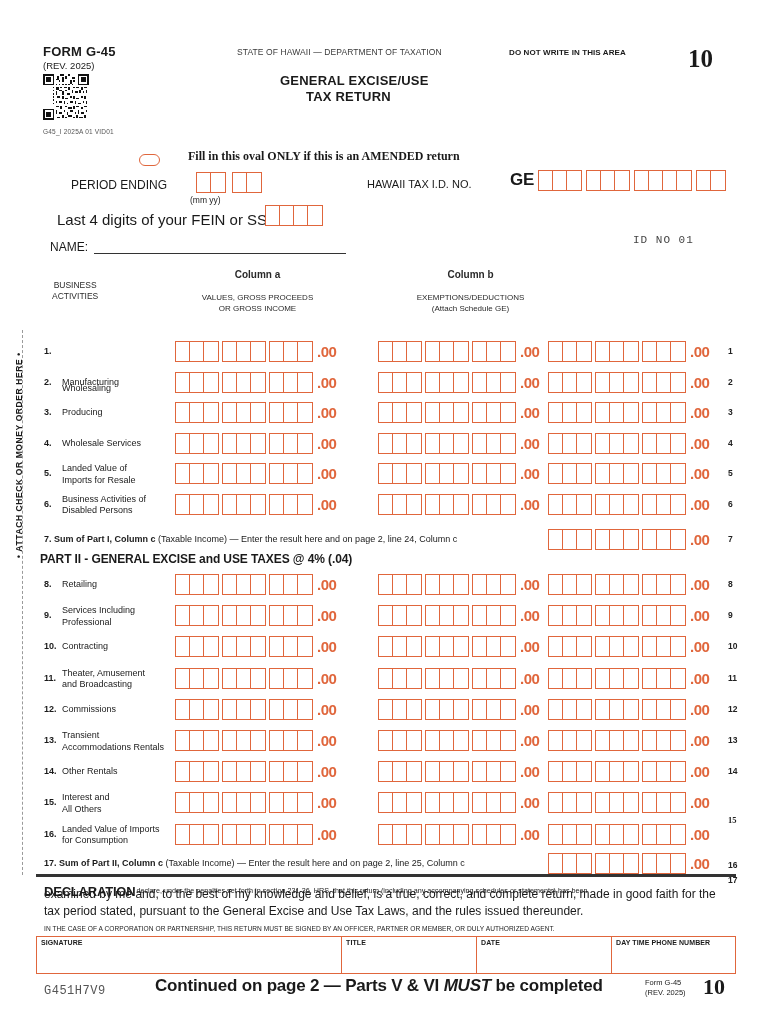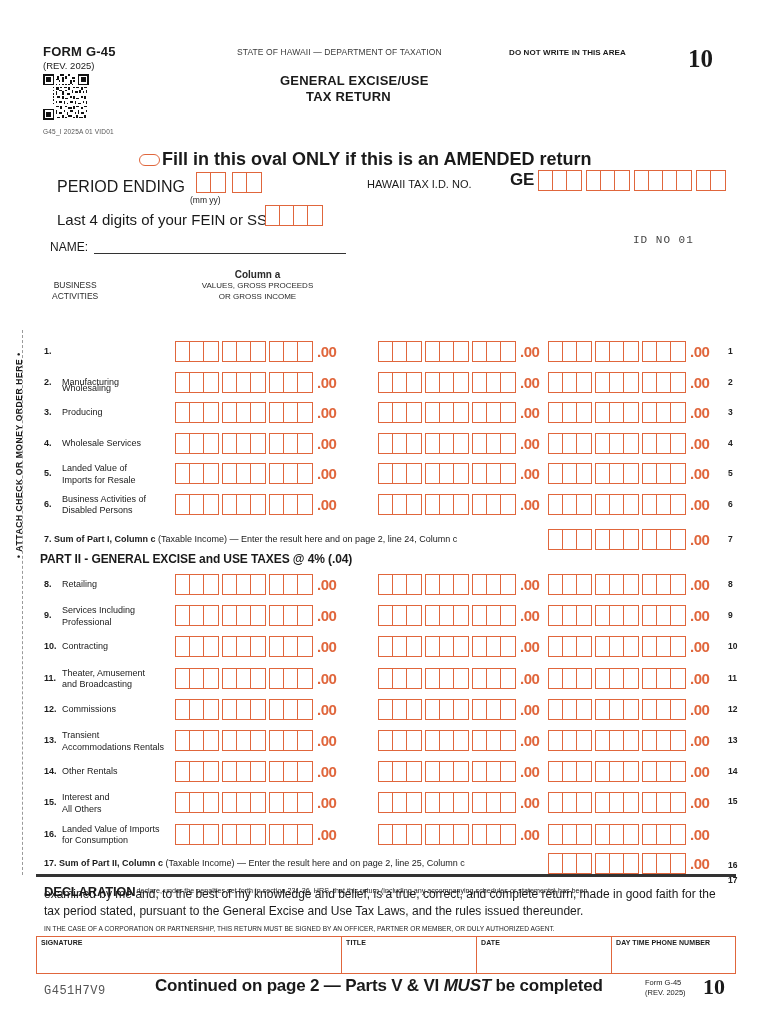--- a/index.html
+++ b/index.html
@@ -68,44 +68,44 @@
   #dnw       { left: 509px; top: 48px; font-size: 8px; font-weight: bold; letter-spacing: .1px;}
   #big10     { left: 688px; top: 45px; font-size: 25px; font-family: "Liberation Serif", serif; font-weight: bold; }
 
   
   #oval {
     left: 139px; top: 154px;
     width: 19px; height: 10px;
     border: 1.6px solid #E0663C;
     border-radius: 6px;
   }
-  #amended-text { left: 162px; top: 149px; font-size: 18px; font-weight: bold; }
-
-  #period-label { left: 57px; top: 178px; font-size: 16px; }
+  #amended-text { left: 188px; top: 149px; font-size: 12px; font-weight: bold; font-family: Liberation Serif, serif; }
+
+  #period-label { left: 71px; top: 178px; font-size: 12px; }
   #period-mm { left: 196px; top: 172px; }
   #period-yy { left: 232px; top: 172px; }
   #mmyy      { left: 190px; top: 195px; font-size: 8.5px; }
   #fein-label{ left: 57px; top: 211px; font-size: 15px; }
   #fein-boxes{ left: 265px; top: 205px; }
 
   #gtid-label{ left: 367px; top: 178px; font-size: 11px; }
   #ge        { left: 510px; top: 170px; font-size: 17px; font-weight: bold; letter-spacing: -.2px;}
   #ge-boxes  { left: 538px; top: 170px; display: flex; gap: 4px; }
 
   #idno      { left: 633px; top: 234px; font-size: 11px; font-family: "Liberation Mono", monospace; color: #444; letter-spacing: 1px;}
 
   #name-label{ left: 50px; top: 240px; font-size: 12px; }
   #name-rule {
     left: 94px; top: 253px; width: 252px;
     border-bottom: 1px solid #333;
   }
 
   
   .colhead { text-align: center; font-size: 8px; color: #2a2a2a; line-height: 1.32; }
-  .colhead .ttl { font-size: 10px; font-weight: bold; display: block; margin-bottom: 0;}
+  .colhead .ttl { font-size: 10px; font-weight: bold; display: block; margin-bottom: 12px;}
   #ch-biz { left: 52px; top: 280px; font-size: 8.5px; line-height: 1.35; }
   #ch-a { left: 165px; top: 268px; width: 185px; }
   #ch-b { left: 378px; top: 268px; width: 185px; }
   #ch-c { left: 548px; top: 268px; width: 200px; }
 
   .part-title { font-size: 12px; font-weight: bold; letter-spacing: -.1px;}
   #part1 { left: 40px; top: 316px; }
   #part2 { left: 40px; top: 552px; }
 
   
@@ -352,20 +352,25 @@
 
   <div class="abs colhead" id="ch-biz">
     <span>BUSINESS</span><br>
     <span>ACTIVITIES</span>
   </div>
   <div class="abs colhead" id="ch-a">
     <span class="ttl">Column a</span>
     <span>VALUES, GROSS PROCEEDS</span><br>
     <span>OR GROSS INCOME</span>
   </div>
+  <div class="abs colhead" id="ch-b">
+    <span class="ttl">Column b</span>
+    <span>EXEMPTIONS/DEDUCTIONS</span><br>
+    <span>(Attach Schedule GE)</span>
+  </div>
 
   <div class="abs" id="attach">
     <div id="attach-inner">• ATTACH CHECK OR MONEY ORDER HERE •</div>
   </div>
   <div class="abs" id="dashline"></div>
 
   <div id="part1-rows">
       <div class="row" style="top: 339px;">
         <span class="rownum" style="top: 7px;">1.</span>
         <span class="rowlabel" style="top: 19px; margin-top: 25px;">Wholesaling</span>
@@ -1211,21 +1216,21 @@
               <span class="cell"></span>
               <span class="cell"></span>
             </span>
             <span class="grp">
               <span class="cell"></span>
               <span class="cell"></span>
               <span class="cell"></span>
             </span>
             <span class="dot00">.00</span>
           </span></span>
-        <span class="lineno" style="top: 6px;">15</span>
+        <span class="lineno" style="top: 25px; font-family: Liberation Serif, serif;">15</span>
       </div>
       <div class="row" style="top: 821.6px;">
         <span class="rownum" style="top: 7px;">16.</span>
         <span class="rowlabel" style="top: 2px;">Landed Value of Imports<br>for Consumption</span>
         <span class="abs f-a" style="top: 2px;"><span class="amount">
             <span class="grp">
               <span class="cell"></span>
               <span class="cell"></span>
               <span class="cell"></span>
             </span>

